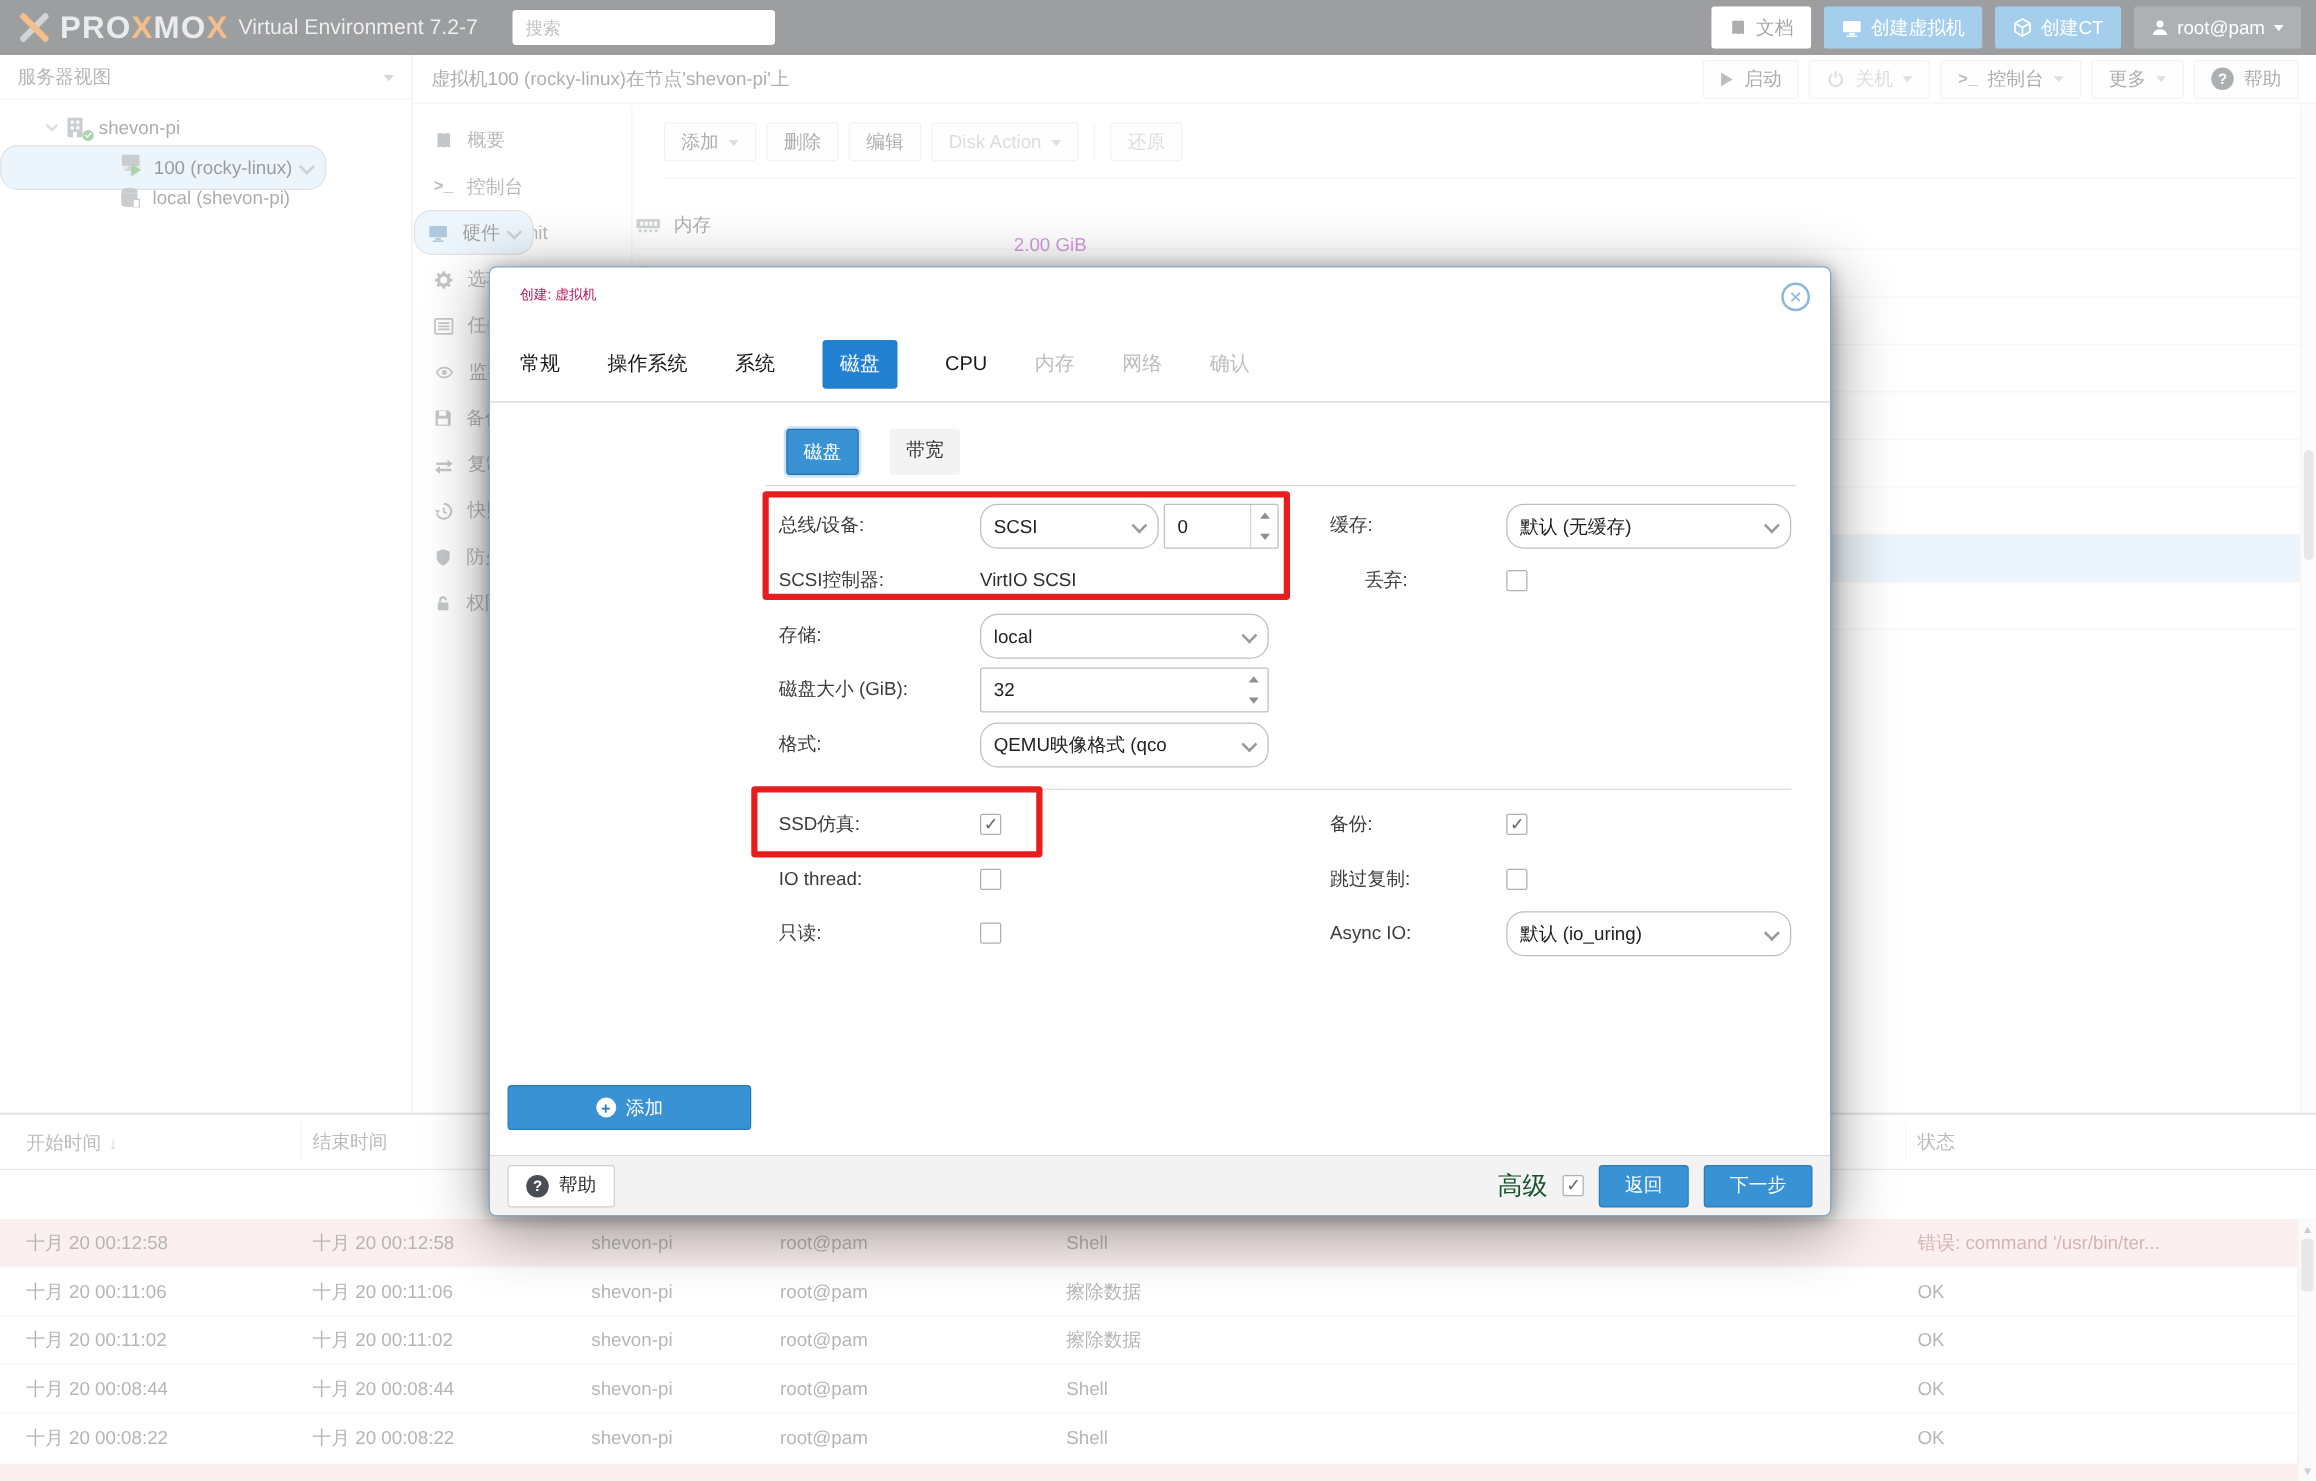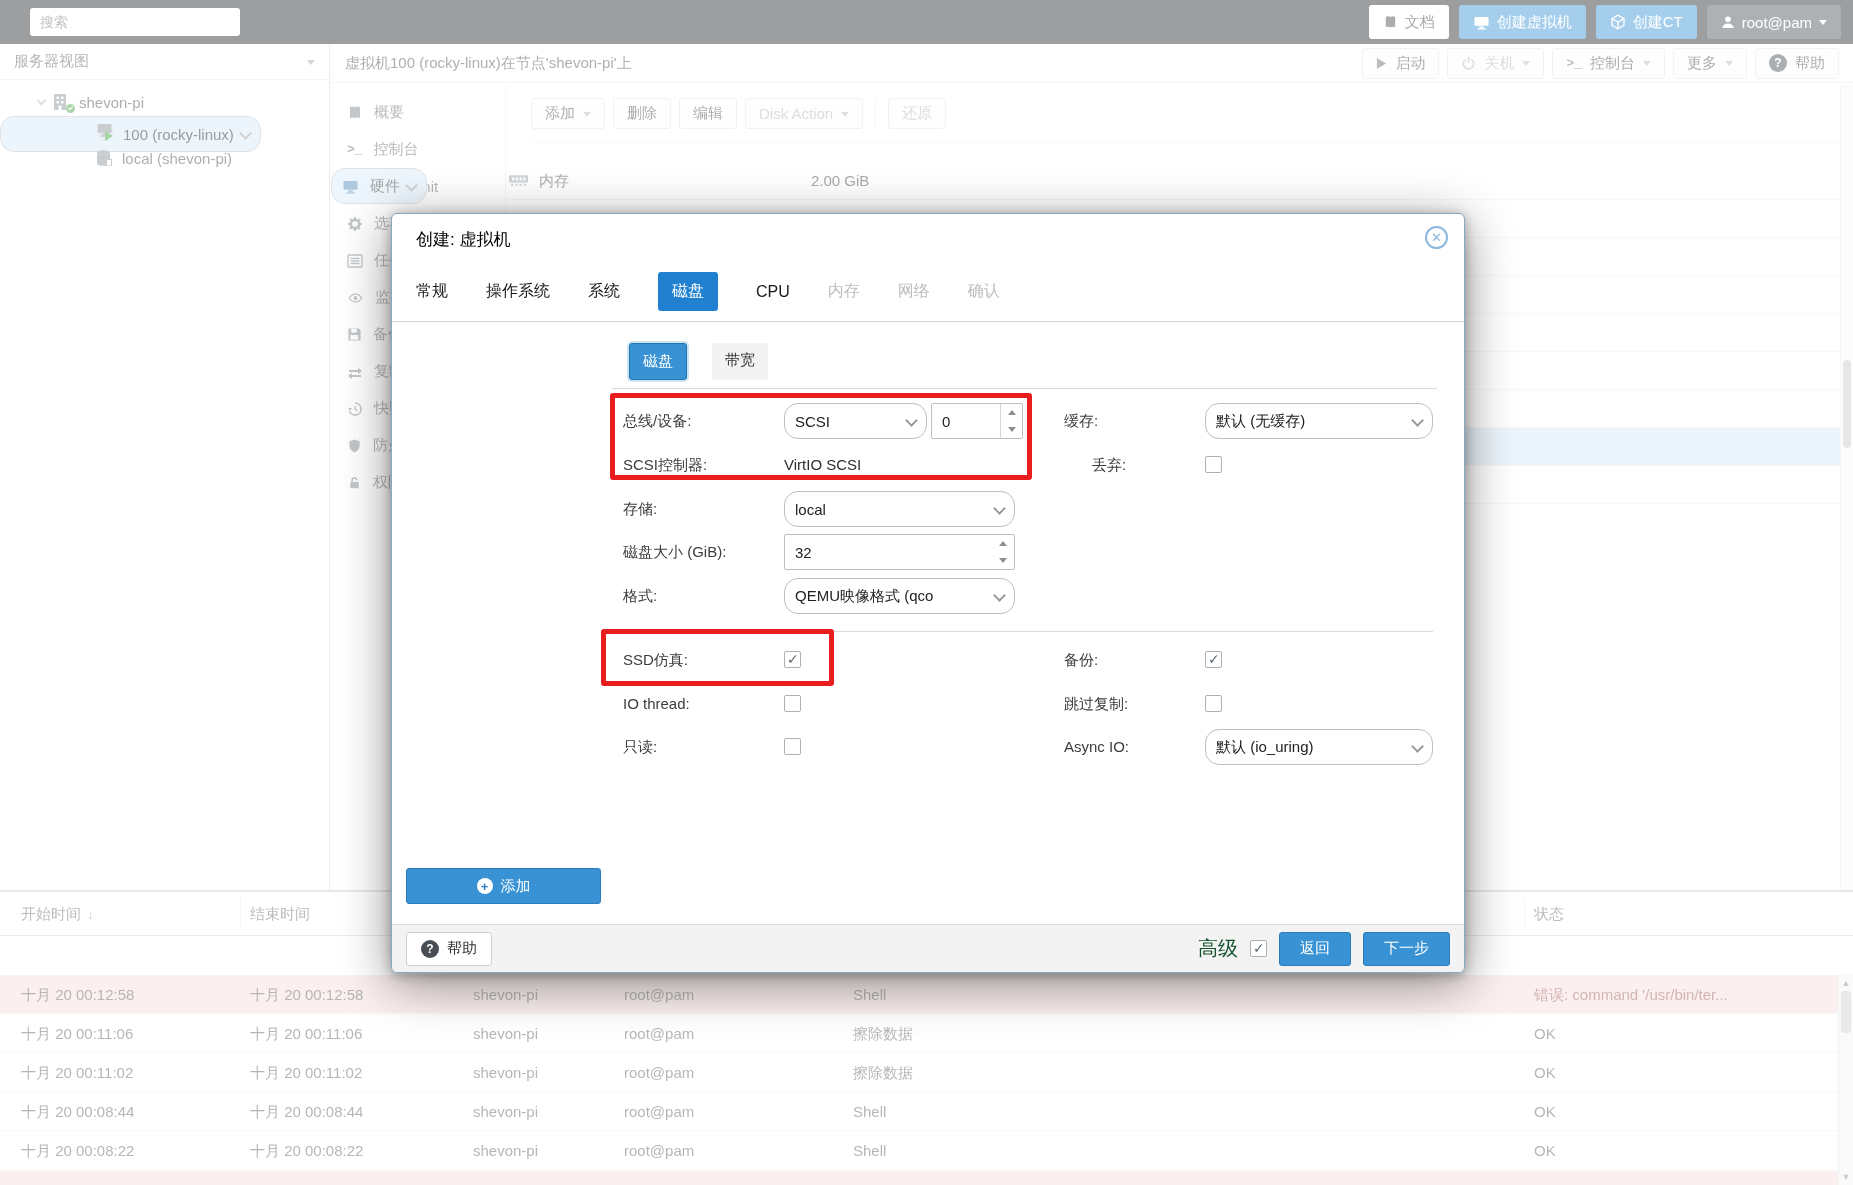--- a/index.html
+++ b/index.html
@@ -67,21 +67,21 @@
   .mitem{height:37px;display:flex;align-items:center;gap:11px;padding-left:16px;font-size:15px;
          color:#5f6469;cursor:pointer;white-space:nowrap}
   .mitem.sel{background:#d8ecfa;color:#2f2f2f}
   .hw{position:absolute;left:176px;top:40px;right:13px;bottom:0}
   .hwtoolbar{display:flex;gap:8px;margin:14px 0 0 24px;padding-bottom:13px;border-bottom:1px solid #ededed}
   .vdiv{width:1px;background:#e6e6e6;margin:0 4px}
   .hwrows{position:absolute;left:0;right:0;top:78px}
   .hwrow{position:relative;height:38px;border-bottom:1px solid #ededed}
   .hwrow.blue{background:#d5e9f7}
   .hwrow .rlabel{position:absolute;left:32px;top:0;line-height:38px;font-size:15px;color:#4c4c4c}
-  .hwrow .rvalue{position:absolute;left:304px;top:0;line-height:38px;font-size:15px;color:#404040}
+  .hwrow .rvalue{position:absolute;left:304px;top:16px;line-height:38px;font-size:15px;color:#a21caf}
   .hwrow .ricon{position:absolute;left:2px;top:12px}
   .mainscroll{position:absolute;right:0;top:84px;bottom:295px;width:13px;background:#f8f8f8;
               border-left:1px solid #e9e9e9;z-index:1}
   .mainscroll .thumb{position:absolute;left:2px;right:2px;top:276px;height:88px;background:#c9c9c9;border-radius:4px}
 
   
   .tasks{position:absolute;left:0;right:0;bottom:0;height:295px;background:#fff;border-top:2px solid #cccccc;z-index:1}
   .tasktabs{height:38px;background:#f4f4f4;border-bottom:1px solid #dcdcdc;display:flex;align-items:center;
             padding-left:14px;gap:10px}
   .tpill{background:#b9d7ef;border-radius:3px;padding:7px 16px;font-size:15px;color:#2e2e2e;cursor:pointer}
@@ -101,21 +101,21 @@
   .taskscroll .arr{position:absolute;left:0;right:0;text-align:center;font-size:9px;color:#8e8e8e}
   .taskscroll .thumb{position:absolute;left:2px;right:2px;top:16px;height:42px;background:#ccc;border-radius:3px}
 
   
   .mask{position:absolute;inset:0;background:rgba(255,255,255,.55);z-index:40}
 
   
   .dialog{position:absolute;left:391px;top:213px;width:1074px;height:760px;background:#fff;
           border:1px solid #86a9c4;border-radius:6px;z-index:60;
           box-shadow:0 10px 50px rgba(0,0,0,.45),0 2px 12px rgba(0,0,0,.3)}
-  .dtitle{position:absolute;left:24px;top:14px;font-size:17px;color:#000000}
+  .dtitle{position:absolute;left:24px;top:14px;font-size:11px;color:#be185d}
   .dclose{position:absolute;right:16px;top:12px;width:23px;height:23px;border:2px solid #8cb8dd;
           border-radius:50%;color:#8cb8dd;font-size:13px;font-weight:bold;display:flex;
           align-items:center;justify-content:center;cursor:pointer}
   .dtabs{position:absolute;left:24px;top:58px;display:flex;align-items:center;gap:38px}
   .dtab{font-size:16px;color:#1a1a1a;cursor:pointer}
   .dtab.active{background:#2181d0;color:#fff;border-radius:3px;padding:9px 14px}
   .dtab.disabled{color:#bdbdbd}
   .dtabsep{position:absolute;left:0;right:0;top:107px;height:1px;background:#d4d4d4}
 
   .dlist{position:absolute;left:14px;top:120px;width:195px;height:525px;border:1px solid #ccc;background:#fff}
@@ -167,20 +167,28 @@
   .redbox{position:absolute;border:5px solid #e81e1e;border-radius:3px;z-index:70;pointer-events:none}
   .rb1{left:610px;top:393px;width:422px;height:87px}
   .rb2{left:601px;top:629px;width:233px;height:57px}
 </style>
 </head>
 <body>
 
 <div class="app">
 
   <header class="topbar">
+    <div class="logo">
+      <span class="logomark">
+          <i class="d1"></i>
+          <i class="d2"></i>
+        </span>
+      <span class="logotext"><span>PRO</span><span class="ox">X</span><span>MO</span><span class="ox">X</span></span>
+      <span class="product">Virtual Environment 7.2-7</span>
+    </div>
     <input class="hsearch" placeholder="搜索" style="">
     <div class="hspacer"></div>
     <button class="hbtn white">
       <svg class="ic" width="15" height="15" viewBox="0 0 16 16" fill="#4a4a4a">
           <path d="M3 2c2-.8 4-.8 5 .2 1-1 3-1 5-.2v11c-2-.7-4-.7-5 .1-1-.8-3-.8-5-.1z"></path>
         </svg>
       <span>文档</span>
     </button>
     <button class="hbtn blue">
       <svg class="ic" width="17" height="15" viewBox="0 0 16 16" fill="#fff">

